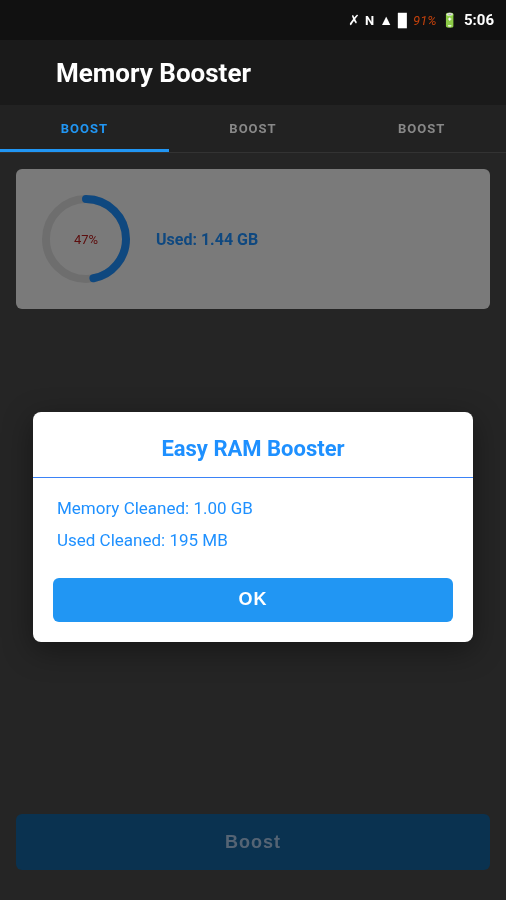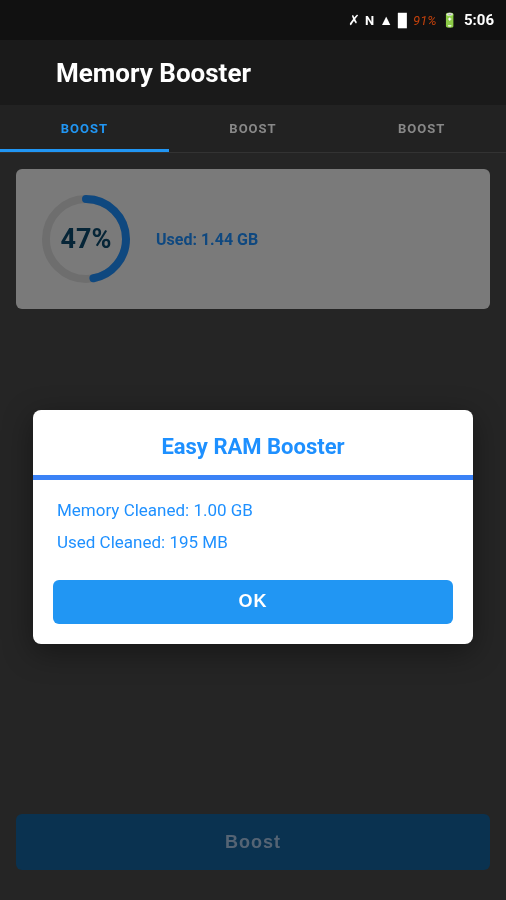--- a/index.html
+++ b/index.html
@@ -143,23 +143,23 @@
       stroke-dasharray: 251;
       stroke-dashoffset: 133;
       stroke-linecap: round;
     }
 
     .circle-text {
       position: absolute;
       top: 50%;
       left: 50%;
       transform: translate(-50%, -50%);
-      color: #0c4a6e;
-      font-size: 27px;
-      font-weight: bold;
+      color: #b91c1c;
+      font-size: 13px;
+      font-weight: normal;
     }
 
     
     .memory-info {
       display: flex;
       flex-direction: column;
       gap: 8px;
     }
 
     .memory-used {
@@ -222,21 +222,21 @@
       width: 440px;
       background: white;
       border-radius: 8px;
       overflow: hidden;
       box-shadow: 0 8px 30px rgba(0,0,0,0.4);
     }
 
     .dialog-header {
       padding: 24px 4px 16px;
       text-align: center;
-      border-bottom: 5px solid #3b82f6;
+      border-bottom: 1px solid #3b82f6;
     }
 
     .dialog-title {
       color: #1e90ff;
       font-size: 22px;
       font-weight: bold;
     }
 
     .dialog-body {
       padding: 20px 24px;

